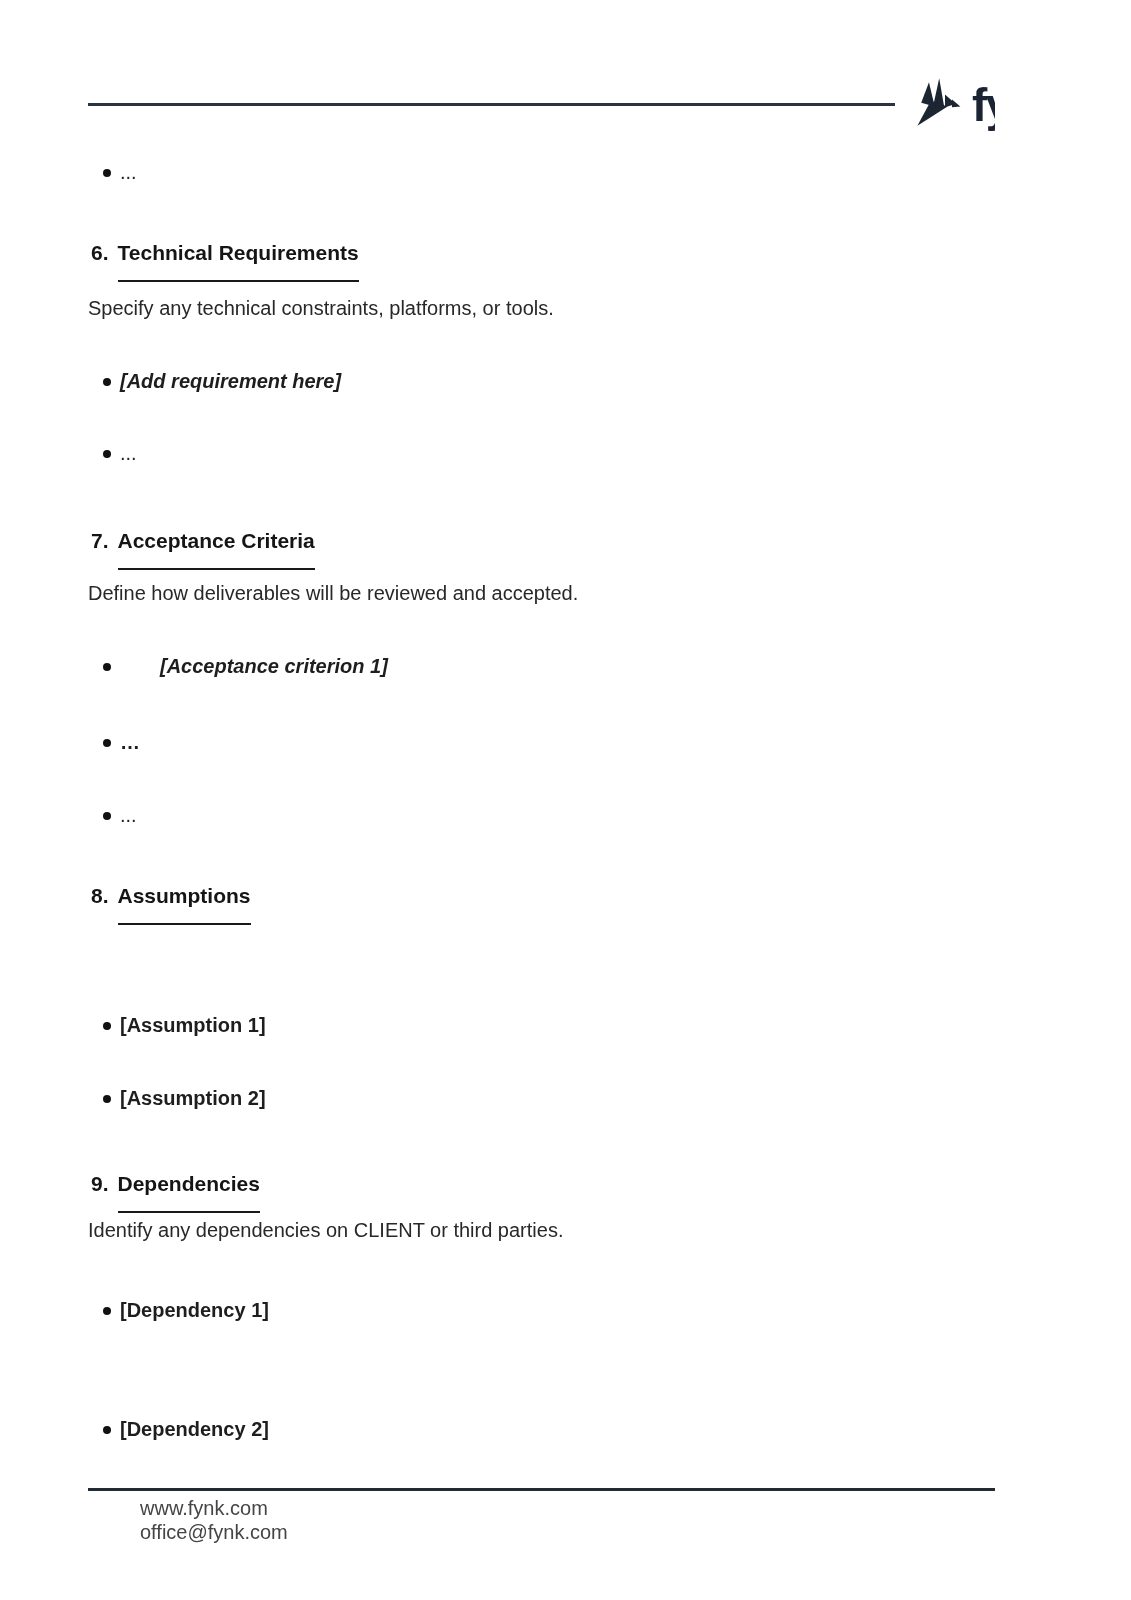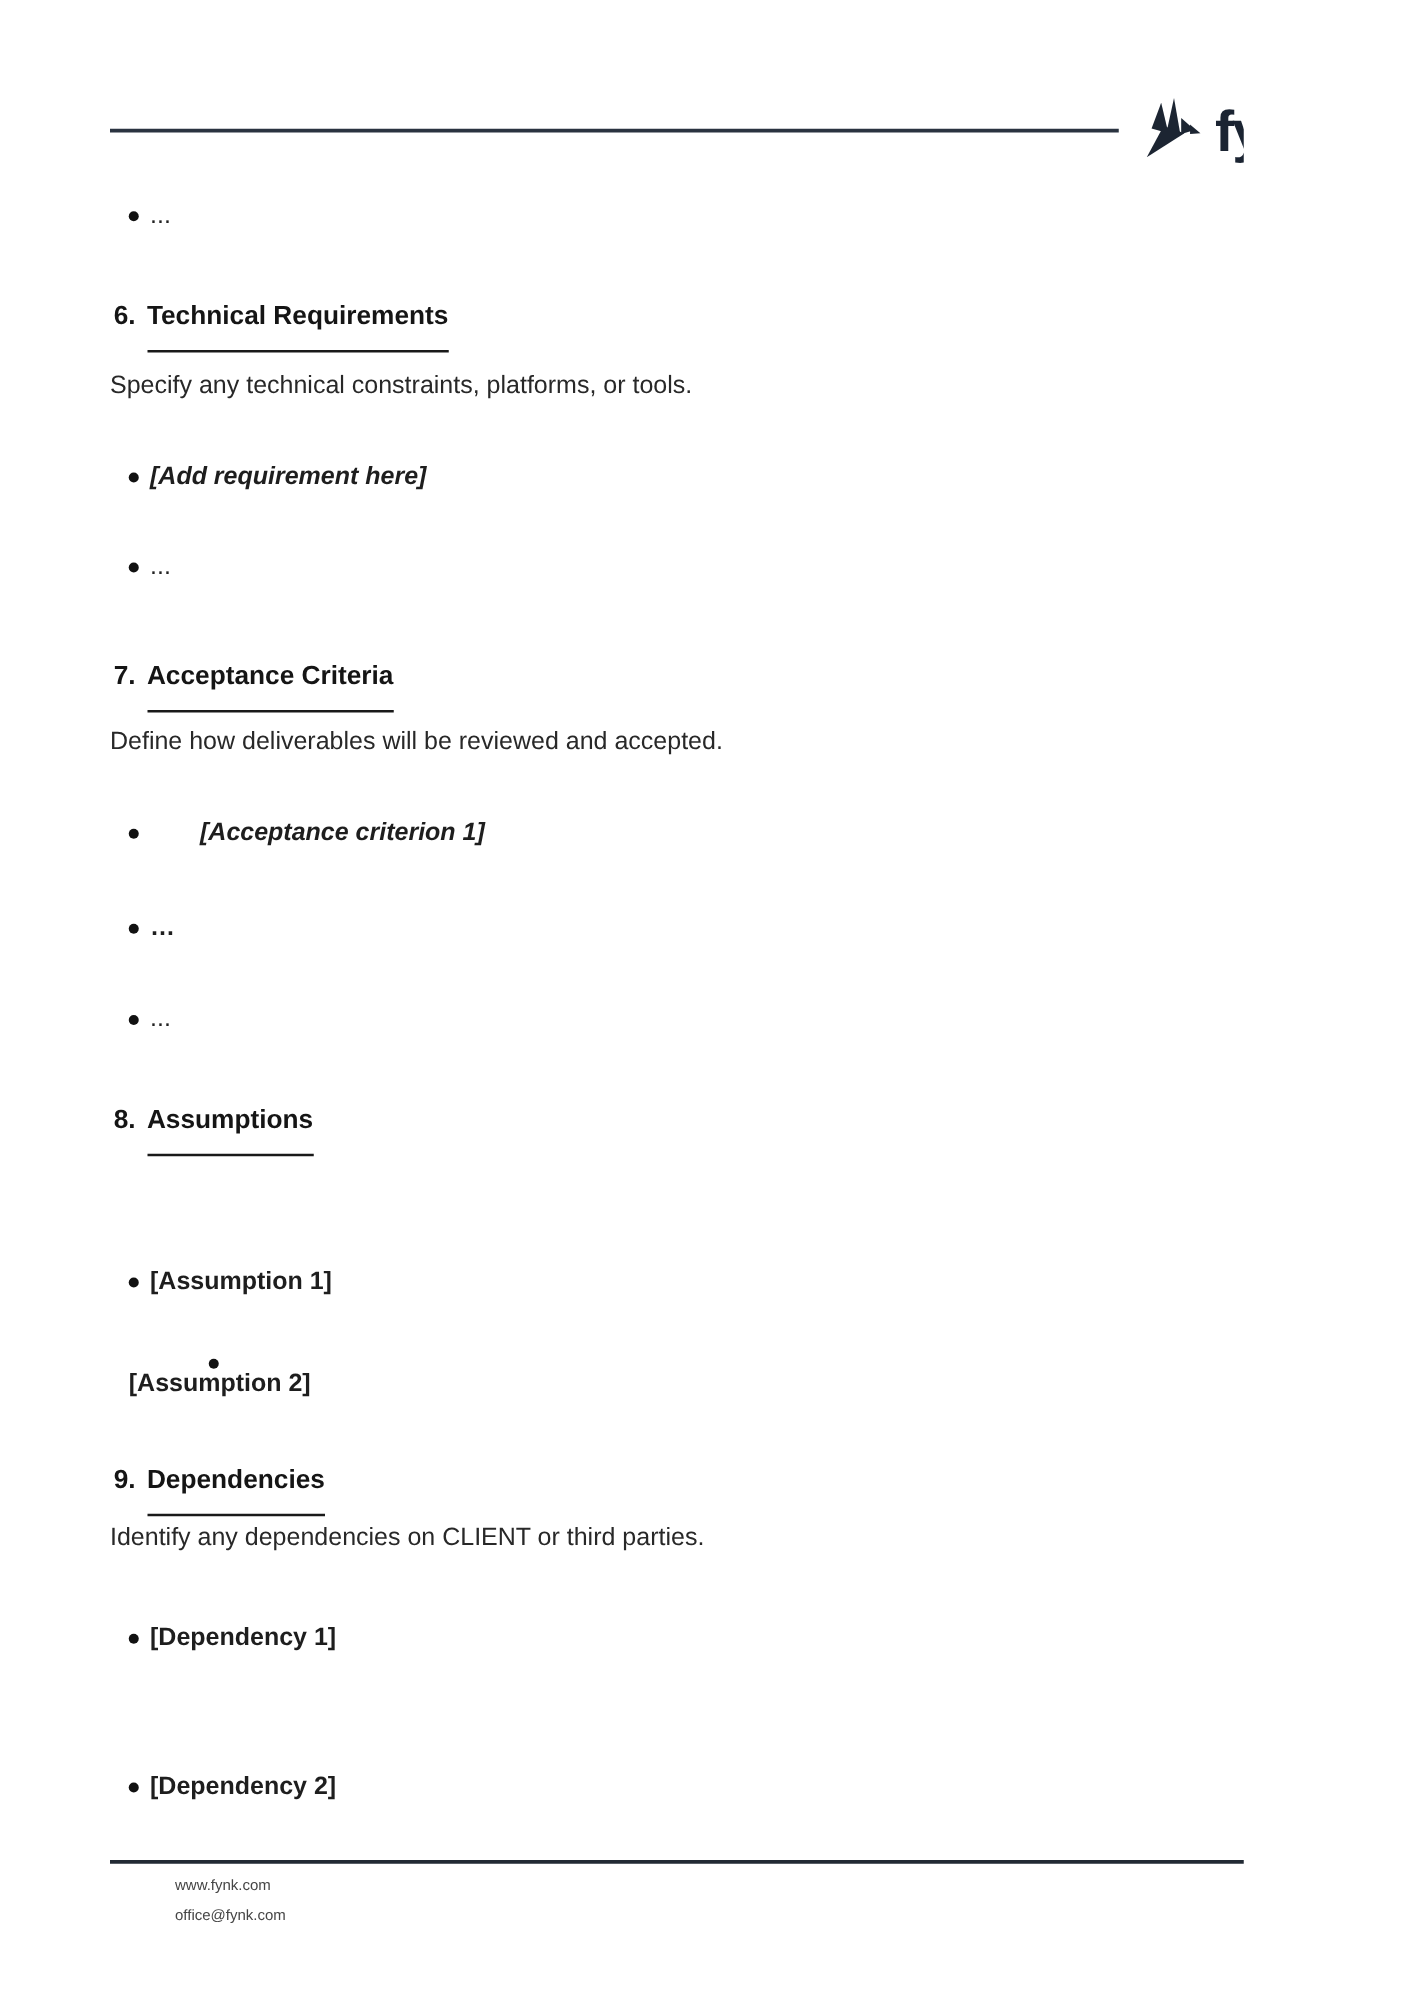--- a/index.html
+++ b/index.html
@@ -52,31 +52,31 @@
     background: #111; margin-right: 9px; flex: 0 0 auto; margin-top: 1px;
   }
   .bullet.bi .txt { font-weight: 700; font-style: italic; }
   .bullet.b  .txt { font-weight: 700; }
   .bullet.r  .txt { font-weight: 400; color: #222; }
 
   
   .rule-bottom { left: 88px; top: 1488px; width: 955px; height: 3px; background: #222a34; }
   .footer-text {
     position: absolute; left: 140px; top: 1496px;
-    font-size: 12px; color: #454545; line-height: 24px;
+    font-size: 20px; color: #454545; line-height: 24px;
   }
 
   
   #intro-bullet { top: 160px; }
   #h6 { top: 240px; }  #p6 { top: 296px; }
   #b6-0 { top: 369px; } #b6-1 { top: 441px; }
   #h7 { top: 528px; }  #p7 { top: 581px; }
   #b7-0 { top: 654px; gap: 40px; } #b7-1 { top: 730px; } #b7-2 { top: 803px; }
   #h8 { top: 883px; }  #p8 { top: 938px; }
-  #b8-0 { top: 1013px; } #b8-1 { top: 1086px; flex-direction: column; }
+  #b8-0 { top: 1013px; } #b8-1 { top: 1086px; }
   #h9 { top: 1171px; } #p9 { top: 1218px; }
   #b9-0 { top: 1298px; justify-content: space-between; } #b9-1 { top: 1370px; margin-top: 47px; }
 </style>
 </head>
 <body>
 
 <div class="page">
 
   <div class="rule rule-top"></div>
   <div class="logo">

